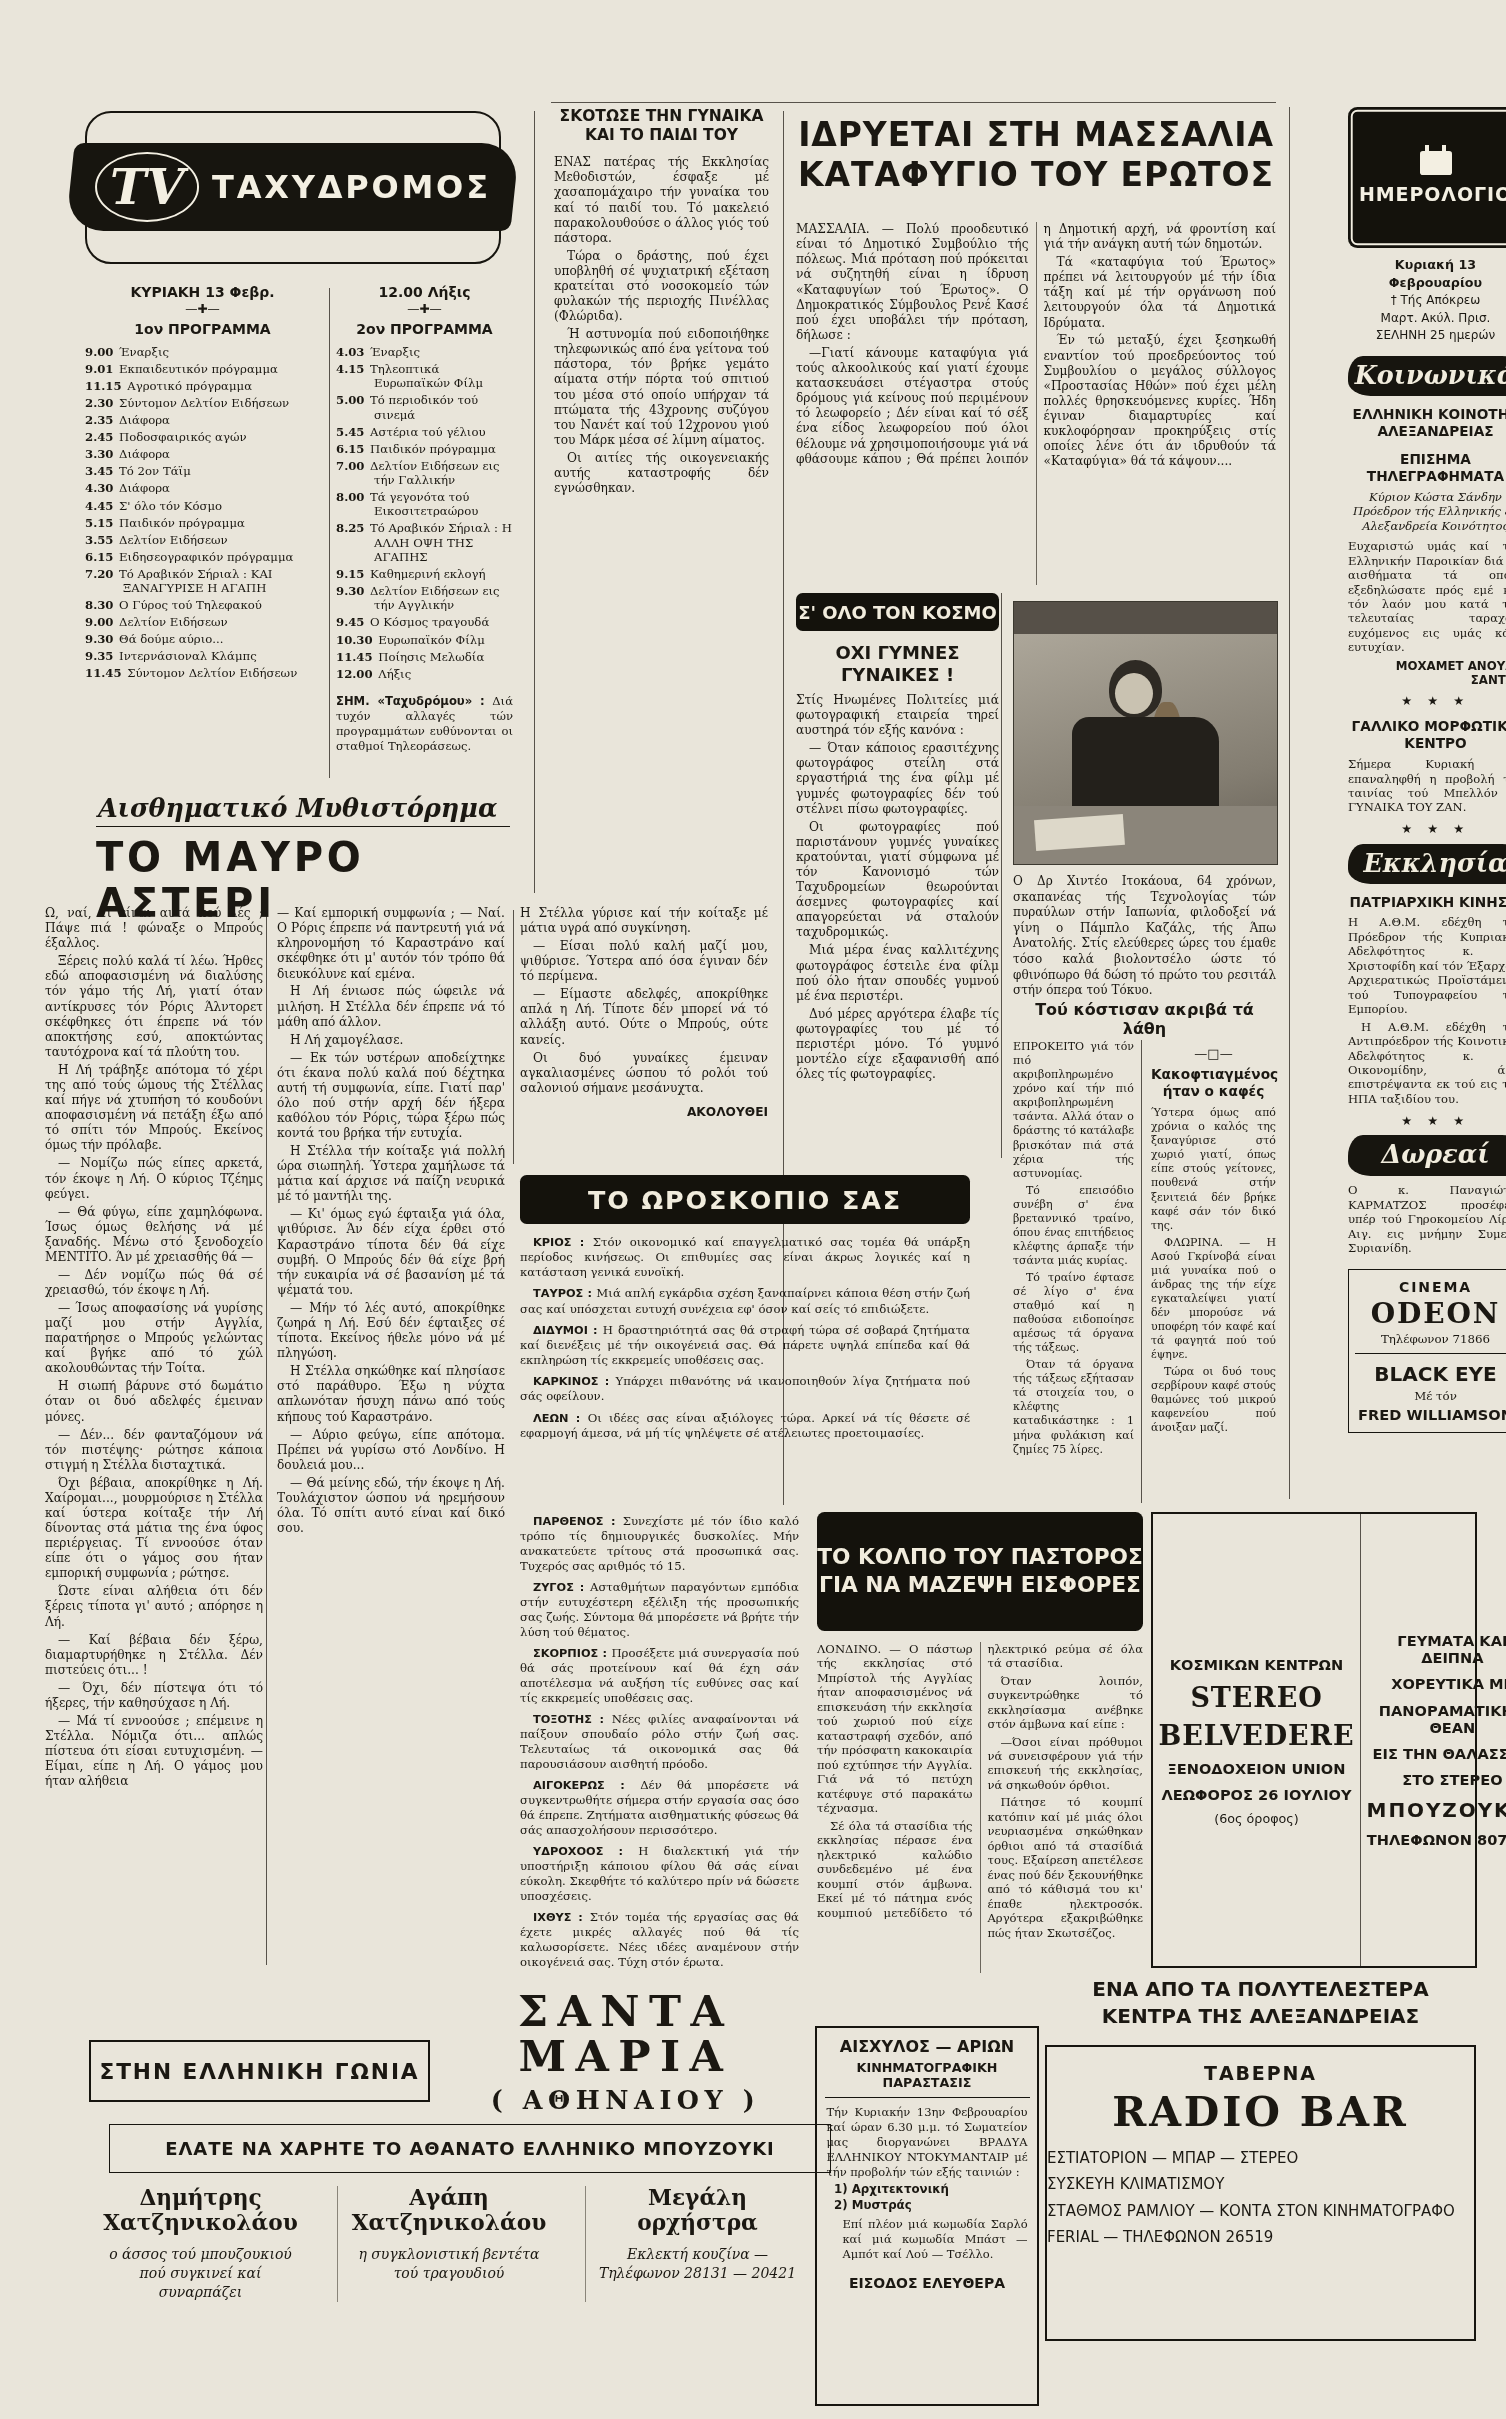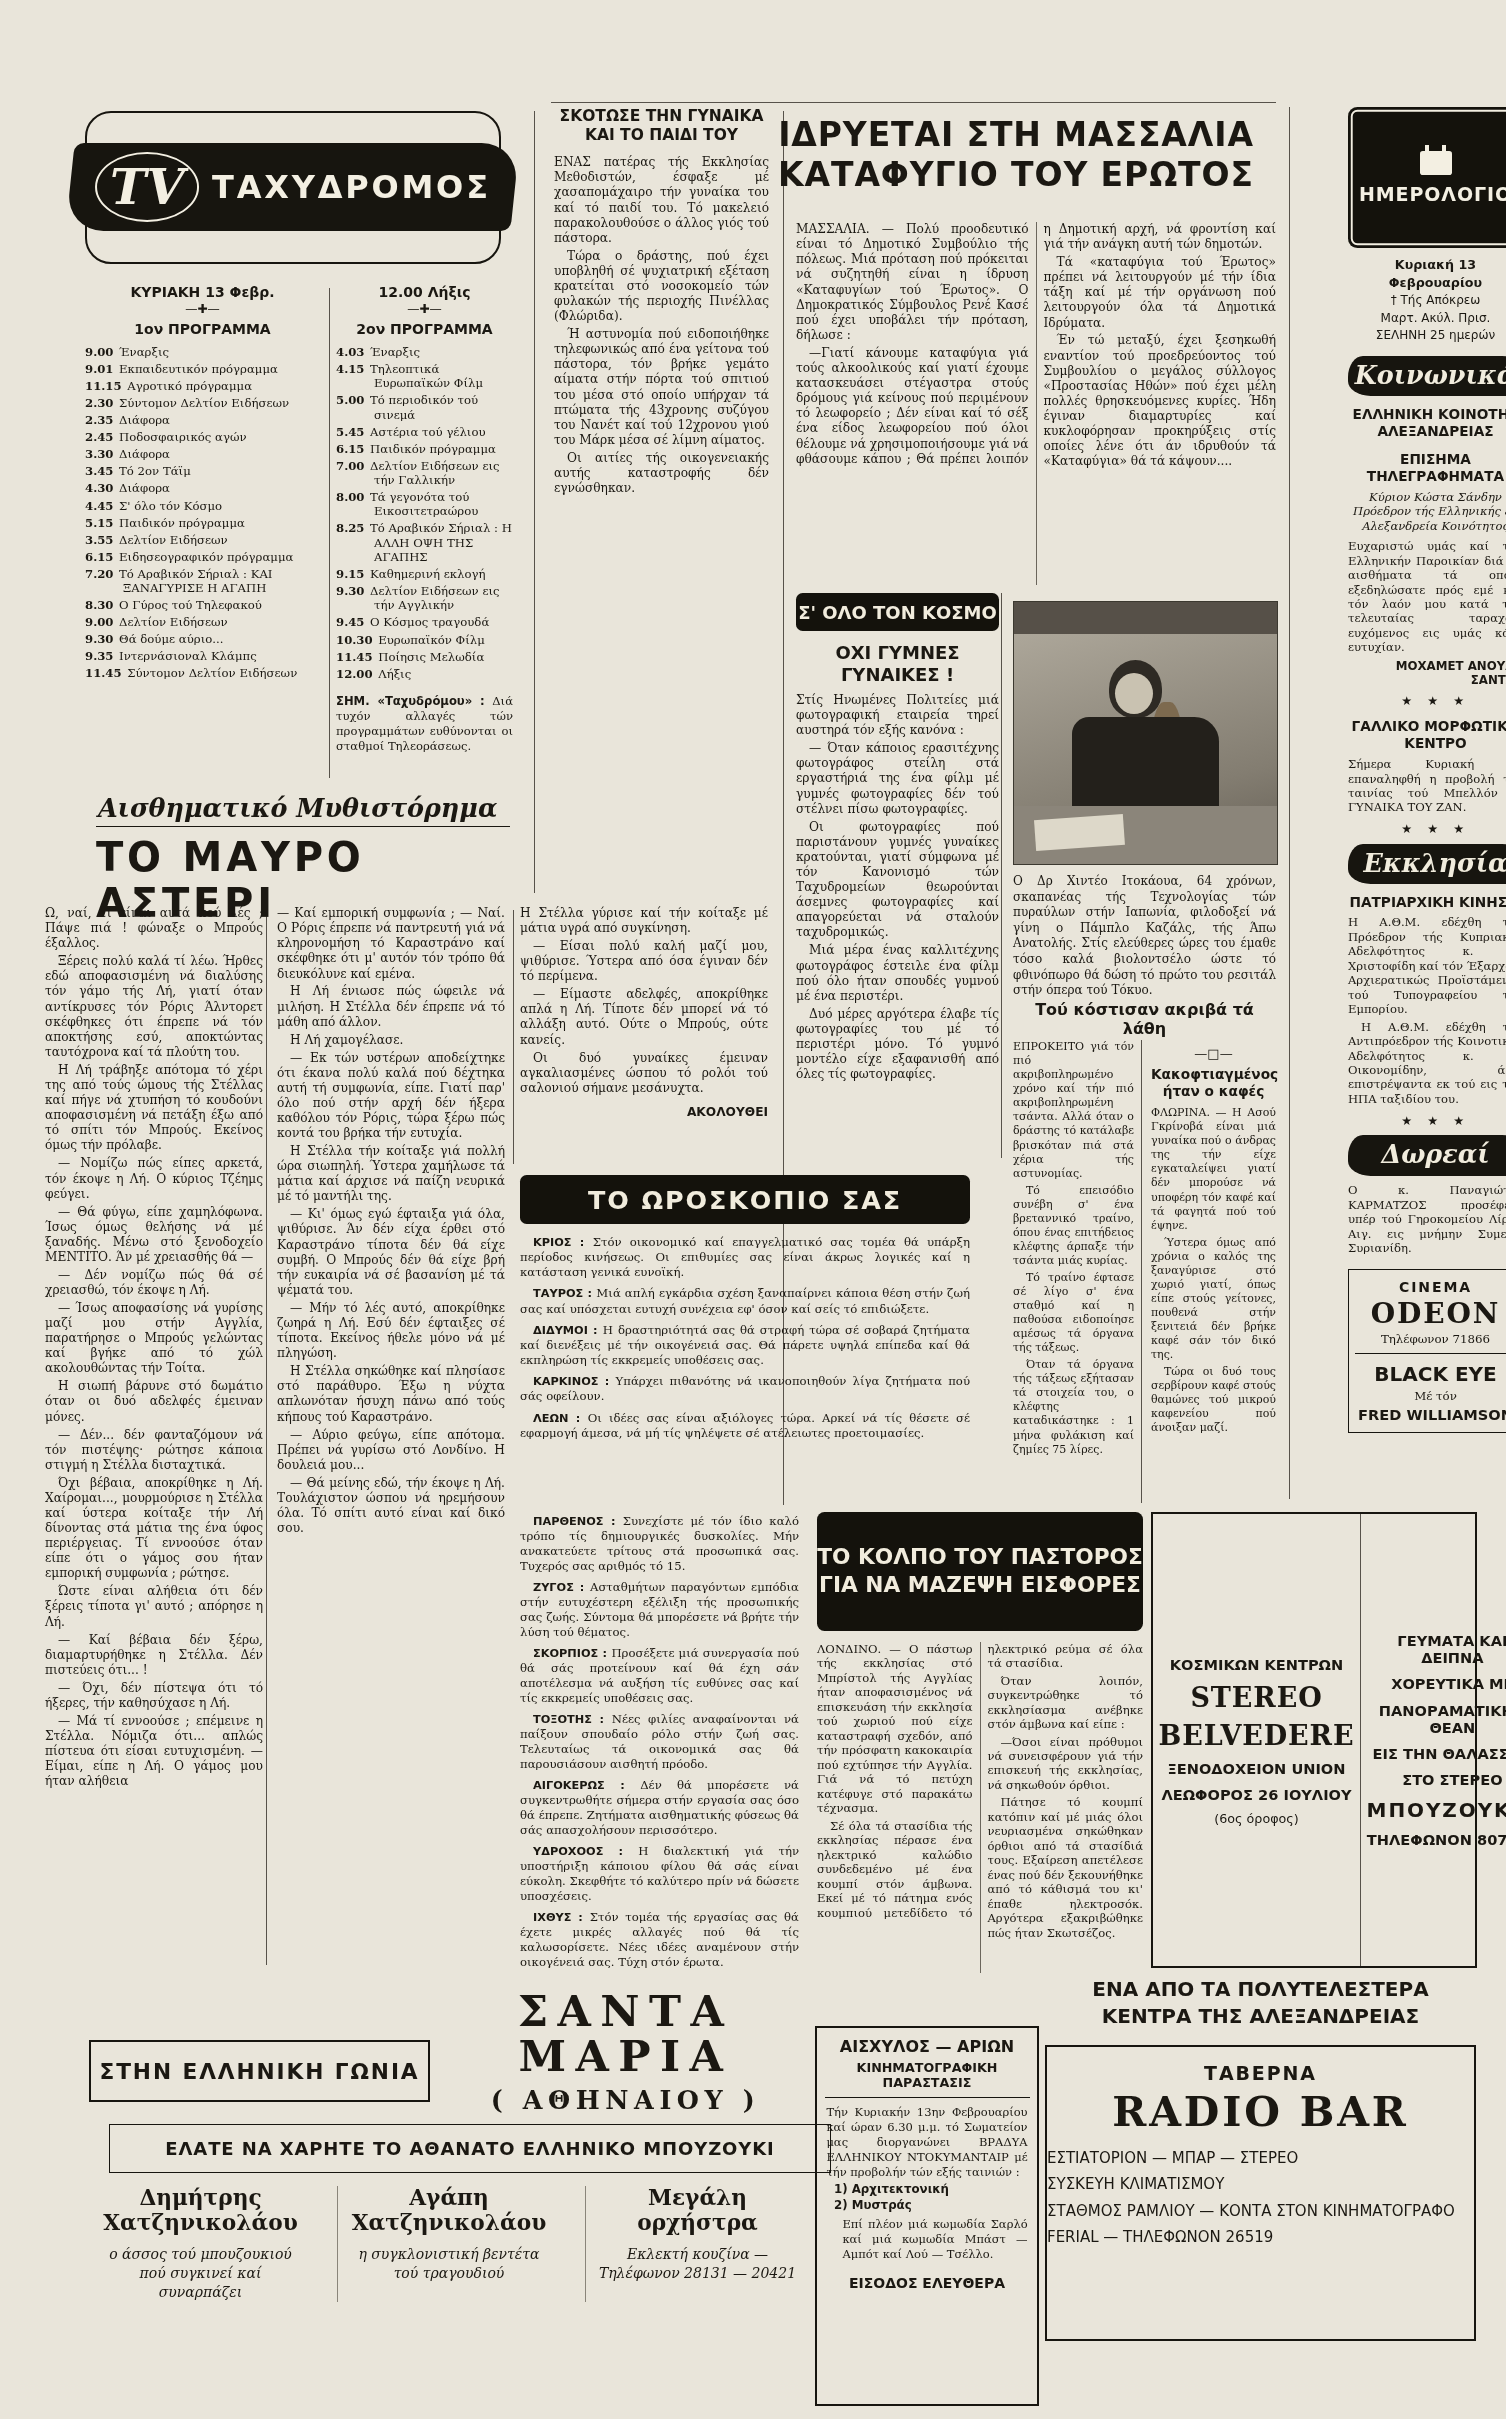--- a/index.html
+++ b/index.html
@@ -208,21 +208,21 @@
       <div>ΚΑΙ ΤΟ ΠΑΙΔΙ ΤΟΥ</div>
     </div>
     <div class="body13 just nofirst">
         <p>ΕΝΑΣ πατέρας τής Εκκλησίας Μεθοδιστών, έσφαξε μέ χασαπομάχαιρο τήν γυναίκα του καί τό παιδί του. Τό μακελειό παρακολουθούσε ο άλλος γιός τού πάστορα.</p>
         <p>Τώρα ο δράστης, πού έχει υποβληθή σέ ψυχιατρική εξέταση κρατείται στό νοσοκομείο τών φυλακών τής περιοχής Πινέλλας (Φλώριδα).</p>
         <p>Ή αστυνομία πού ειδοποιήθηκε τηλεφωνικώς από ένα γείτονα τού πάστορα, τόν βρήκε γεμάτο αίματα στήν πόρτα τού σπιτιού του μέσα στό οποίο υπήρχαν τά πτώματα τής 43χρονης συζύγου του Νανέτ καί τού 12χρονου γιού του Μάρκ μέσα σέ λίμνη αίματος.</p>
         <p>Οι αιτίες τής οικογενειακής αυτής καταστροφής δέν εγνώσθηκαν.</p>
       </div>
   </div>
 
-  <div class="abs" style="left:776px;top:115px;width:480px;">
+  <div class="abs" style="left:796px;top:115px;width:480px;">
     <div class="headline-xl">ΙΔΡΥΕΤΑΙ ΣΤΗ ΜΑΣΣΑΛΙΑ</div>
     <div class="headline-xl">ΚΑΤΑΦΥΓΙΟ ΤΟΥ ΕΡΩΤΟΣ</div>
   </div>
   <div class="abs body13 just twocol nofirst" style="left:796px;top:222px;width:480px;height:363px;">
       <p>ΜΑΣΣΑΛΙΑ. — Πολύ προοδευτικό είναι τό Δημοτικό Συμβούλιο τής πόλεως. Μιά πρόταση πού πρόκειται νά συζητηθή είναι η ίδρυση «Καταφυγίων τού Έρωτος». Ο Δημοκρατικός Σύμβουλος Ρενέ Κασέ πού έχει υποβάλει τήν πρόταση, δήλωσε :</p>
       <p>—Γιατί κάνουμε καταφύγια γιά τούς αλκοολικούς καί γιατί έχουμε κατασκευάσει στέγαστρα στούς δρόμους γιά κείνους πού περιμένουν τό λεωφορείο ; Δέν είναι καί τό σέξ ένα είδος λεωφορείου πού όλοι θέλουμε νά χρησιμοποιήσουμε γιά νά φθάσουμε κάπου ; Θά πρέπει λοιπόν η Δημοτική αρχή, νά φροντίση καί γιά τήν ανάγκη αυτή τών δημοτών.</p>
       <p>Τά «καταφύγια τού Έρωτος» πρέπει νά λειτουργούν μέ τήν ίδια τάξη καί μέ τήν οργάνωση πού λειτουργούν όλα τά Δημοτικά Ιδρύματα.</p>
       <p>Έν τώ μεταξύ, έχει ξεσηκωθή εναντίον τού προεδρεύοντος τού Συμβουλίου ο μεγάλος σύλλογος «Προστασίας Ηθών» πού έχει μέλη πολλές θρησκευόμενες κυρίες. Ήδη έγιναν διαμαρτυρίες καί κυκλοφόρησαν προκηρύξεις στίς οποίες λένε ότι άν ιδρυθούν τά «Καταφύγια» θά τά κάψουν....</p>
     </div>
 
@@ -253,22 +253,22 @@
   <div class="abs body11 just nofirst" style="left:1013px;top:1040px;width:121px;height:465px;">
       <p>ΕΠΡΟΚΕΙΤΟ γιά τόν πιό ακριβοπληρωμένο χρόνο καί τήν πιό ακριβοπληρωμένη τσάντα. Αλλά όταν ο δράστης τό κατάλαβε βρισκόταν πιά στά χέρια τής αστυνομίας.</p>
       <p>Τό επεισόδιο συνέβη σ' ένα βρεταννικό τραίνο, όπου ένας επιτήδειος κλέφτης άρπαξε τήν τσάντα μιάς κυρίας.</p>
       <p>Τό τραίνο έφτασε σέ λίγο σ' ένα σταθμό καί η παθούσα ειδοποίησε αμέσως τά όργανα τής τάξεως.</p>
       <p>Όταν τά όργανα τής τάξεως εξήτασαν τά στοιχεία του, ο κλέφτης καταδικάστηκε : 1 μήνα φυλάκιση καί ζημίες 75 λίρες.</p>
     </div>
   <div class="abs" style="left:1151px;top:1040px;width:125px;height:465px;">
     <div class="sub-div">—□—</div>
     <div class="kafes-title">Κακοφτιαγμένος ήταν ο καφές</div>
     <div class="body11 just nofirst">
+        <p>Ύστερα όμως από χρόνια ο καλός της ξαναγύρισε στό χωριό γιατί, όπως είπε στούς γείτονες, πουθενά στήν ξενιτειά δέν βρήκε καφέ σάν τόν δικό της.</p>
         <p>ΦΛΩΡΙΝΑ. — Η Ασού Γκρίνοβά είναι μιά γυναίκα πού ο άνδρας της τήν είχε εγκαταλείψει γιατί δέν μπορούσε νά υποφέρη τόν καφέ καί τά φαγητά πού τού έψηνε.</p>
-        <p>Ύστερα όμως από χρόνια ο καλός της ξαναγύρισε στό χωριό γιατί, όπως είπε στούς γείτονες, πουθενά στήν ξενιτειά δέν βρήκε καφέ σάν τόν δικό της.</p>
         <p>Τώρα οι δυό τους σερβίρουν καφέ στούς θαμώνες τού μικρού καφενείου πού άνοιξαν μαζί.</p>
       </div>
   </div>
 
   <div class="abs" style="left:1348px;top:107px;width:175px;">
     <div class="hmer-box">
       <div class="cal-icon"></div>
       <div class="hmer-title">ΗΜΕΡΟΛΟΓΙΟ</div>
     </div>
     <div class="cal-lines">

